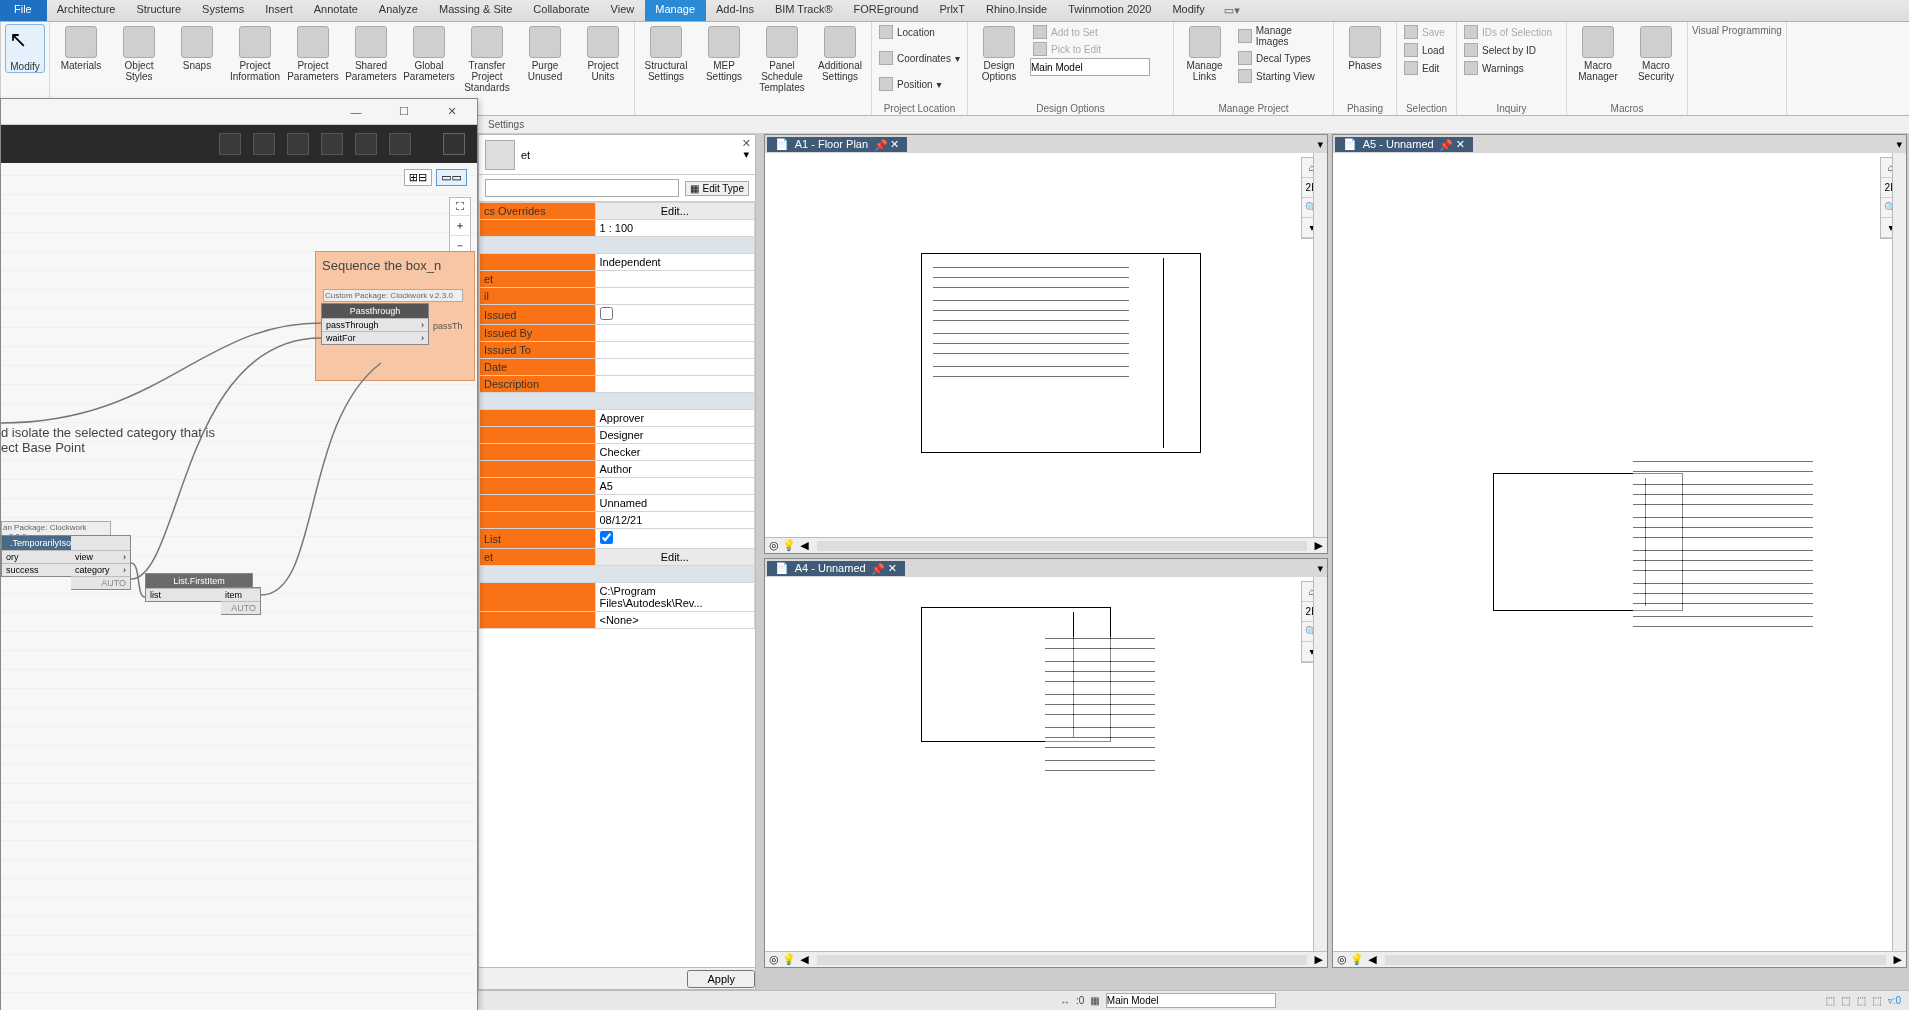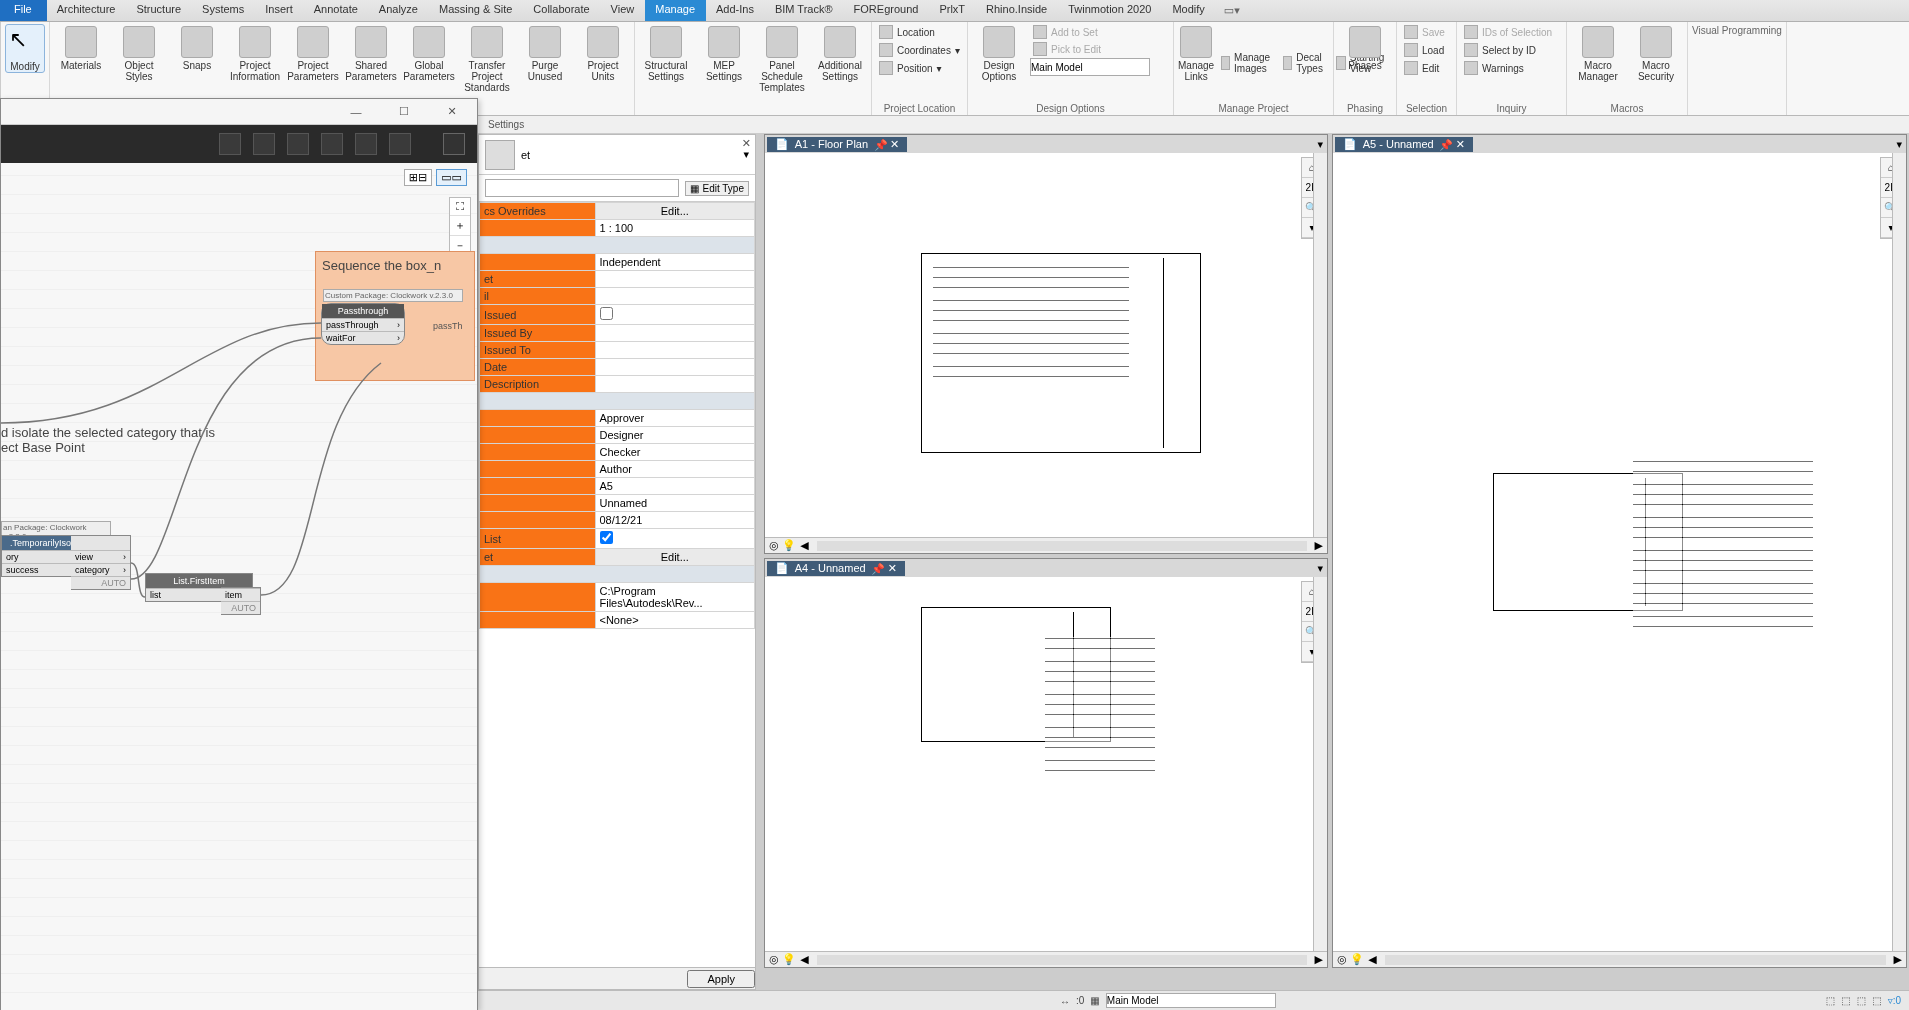--- a/index.html
+++ b/index.html
@@ -175,21 +175,21 @@
           <div class="ico"></div>
           <div class="lbl">Panel Schedule Templates</div>
         </div>
       <div class="rbtn-large">
           <div class="ico"></div>
           <div class="lbl">Additional Settings</div>
         </div>
     </div>
   </div>
   <div class="rgroup" style="width:96px;">
-    <div style="display:flex;flex-direction:column;gap:2px;flex:1;">
+    <div style="display:flex;flex-direction:column;gap:10px;flex:1;">
       <div class="rbtn-small">
           <div class="ico-s"></div>
           <span>Location</span>
         </div>
       <div class="rbtn-small"><div class="ico-s"></div><span>Coordinates</span> ▾</div>
       <div class="rbtn-small"><div class="ico-s"></div><span>Position</span> ▾</div>
     </div>
     <div class="rgroup-title">Project Location</div>
   </div>
   <div class="rgroup" style="width:206px;">
@@ -211,21 +211,21 @@
       </div>
     </div>
     <div class="rgroup-title">Design Options</div>
   </div>
   <div class="rgroup" style="width:160px;">
     <div style="display:flex;gap:4px;flex:1;">
       <div class="rbtn-large">
           <div class="ico"></div>
           <div class="lbl">Manage Links</div>
         </div>
-      <div style="display:flex;flex-direction:row;gap:2px;">
+      <div style="display:flex;flex-direction:column;gap:2px;">
         <div class="rbtn-small">
             <div class="ico-s"></div>
             <span>Manage Images</span>
           </div>
         <div class="rbtn-small">
             <div class="ico-s"></div>
             <span>Decal Types</span>
           </div>
         <div class="rbtn-small">
             <div class="ico-s"></div>
@@ -516,21 +516,21 @@
       <div>⛶</div>
       <div>＋</div>
       <div>－</div>
       <div>✥</div>
     </div>
 
     <div class="note-orange" style="left:314px;top:88px;width:160px;height:130px;">
       <div style="font-size:13px;">Sequence the box_n</div>
     </div>
     <div class="dnote-pkg" style="left:322px;top:126px;width:140px;">Custom Package: Clockwork v.2.3.0</div>
-    <div class="dnode" style="left:320px;top:140px;width:84px;border-radius:10px;">
+    <div class="dnode" style="left:320px;top:140px;width:108px;">
       <div class="hdr">Passthrough</div>
       <div class="prt">
           <span>passThrough</span>
           <span>›</span>
         </div>
       <div class="prt">
           <span>waitFor</span>
           <span>›</span>
         </div>
     </div>

